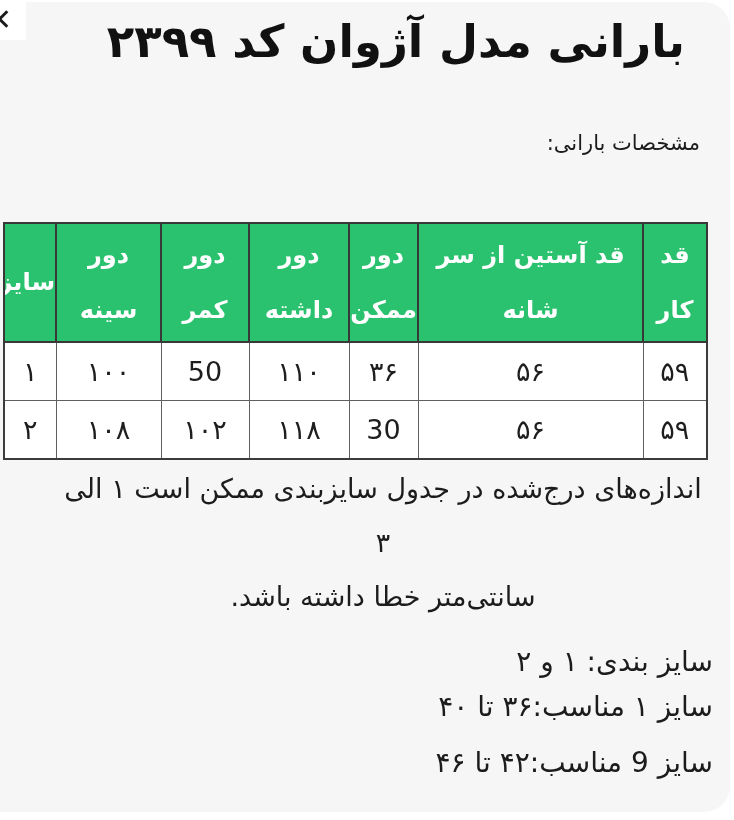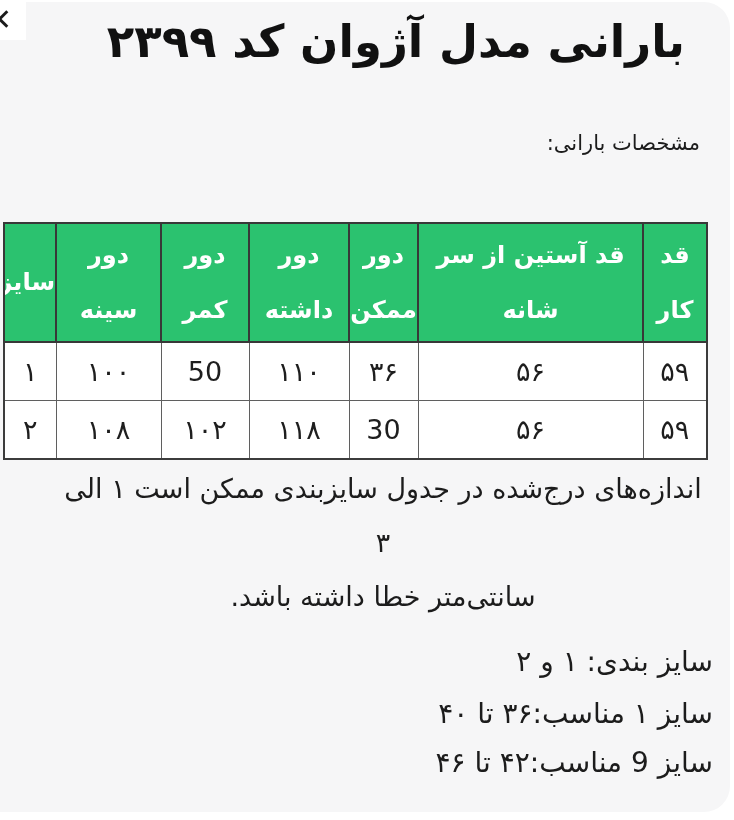--- a/index.html
+++ b/index.html
@@ -99,21 +99,21 @@
   .sizing-line{
     position:absolute;
     right:21px;
     direction:rtl;
     font-size:28px;
     line-height:34px;
     color:#1c1c1c;
     white-space:nowrap;
   }
   .sizing-line.l1{top:626px;margin-top:19px;}
-  .sizing-line.l2{top:690px;margin-top:7px;}
+  .sizing-line.l2{top:690px;}
   .sizing-line.l3{top:746px;}
 </style>
 </head>
 <body>
 
 <div class="card"></div>
 
 <div class="cutout">
   <span class="partial-glyph">✕</span>
 </div>

